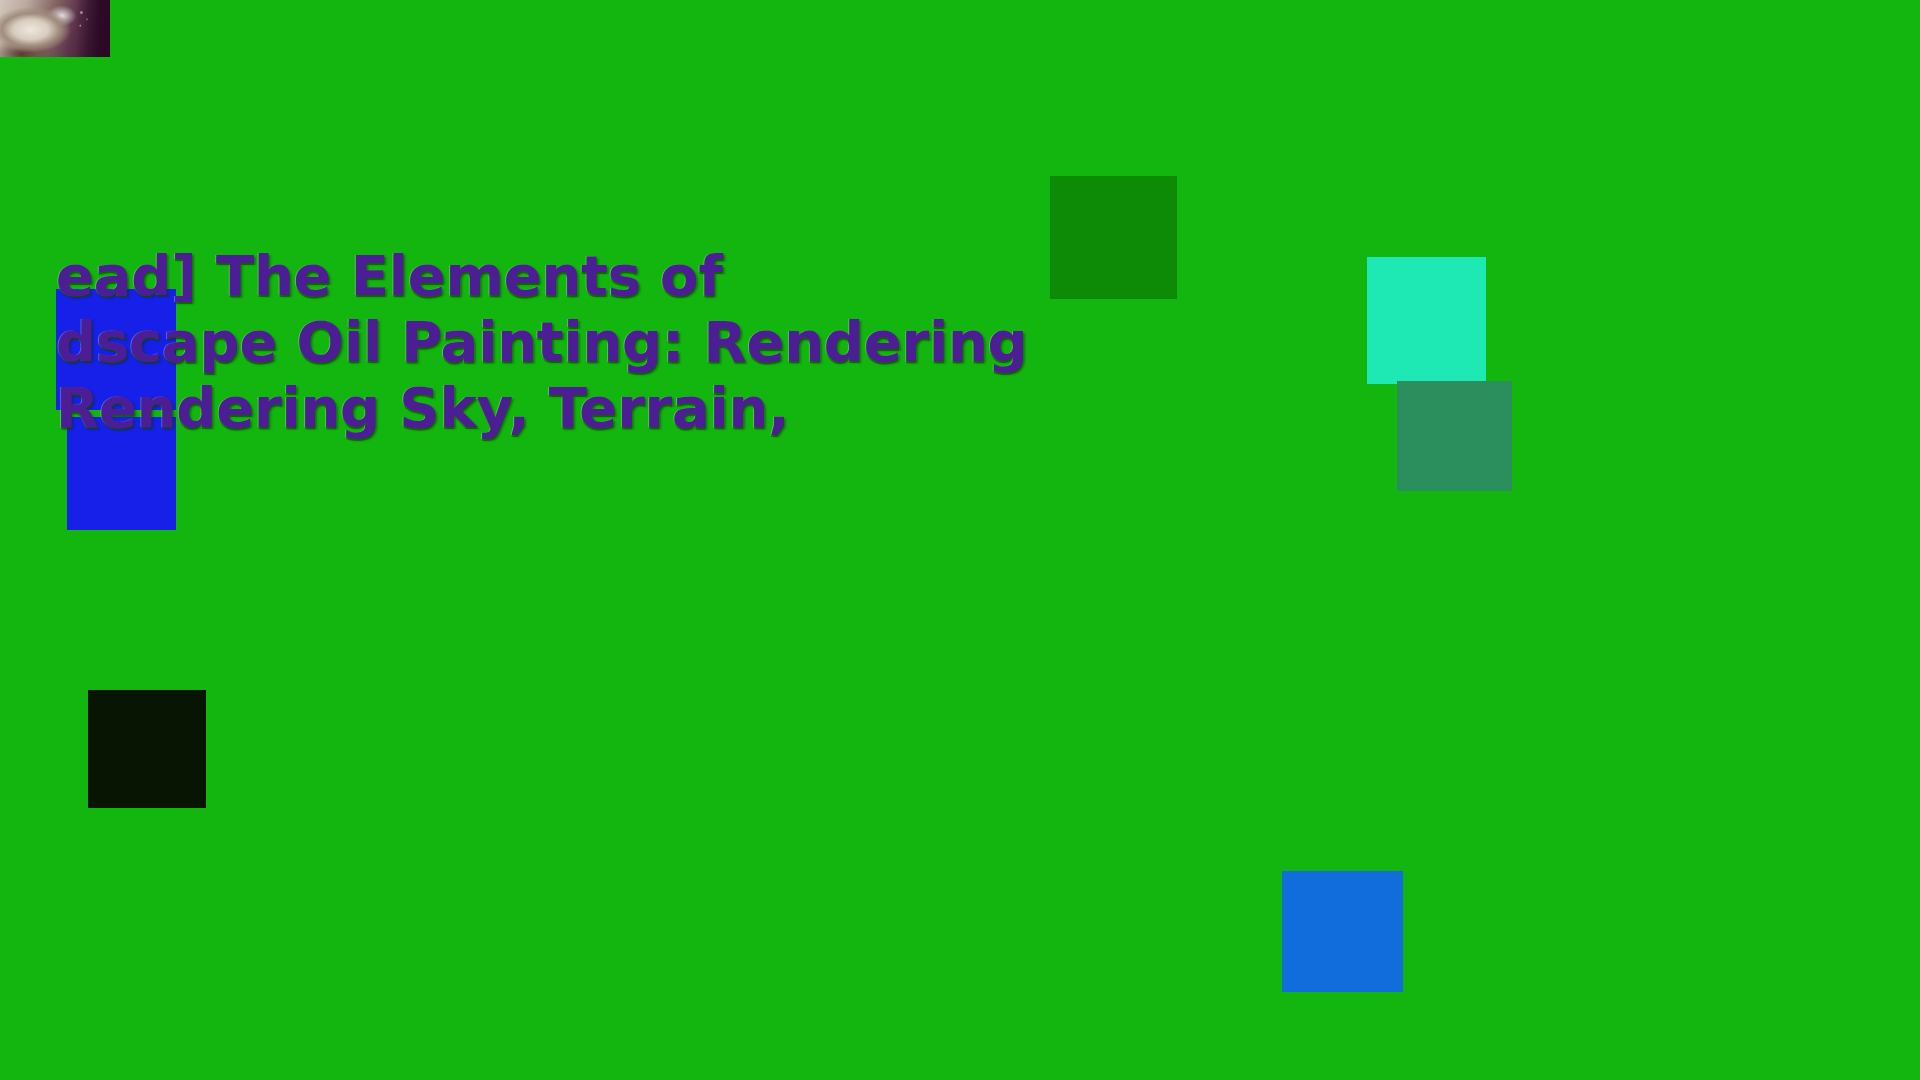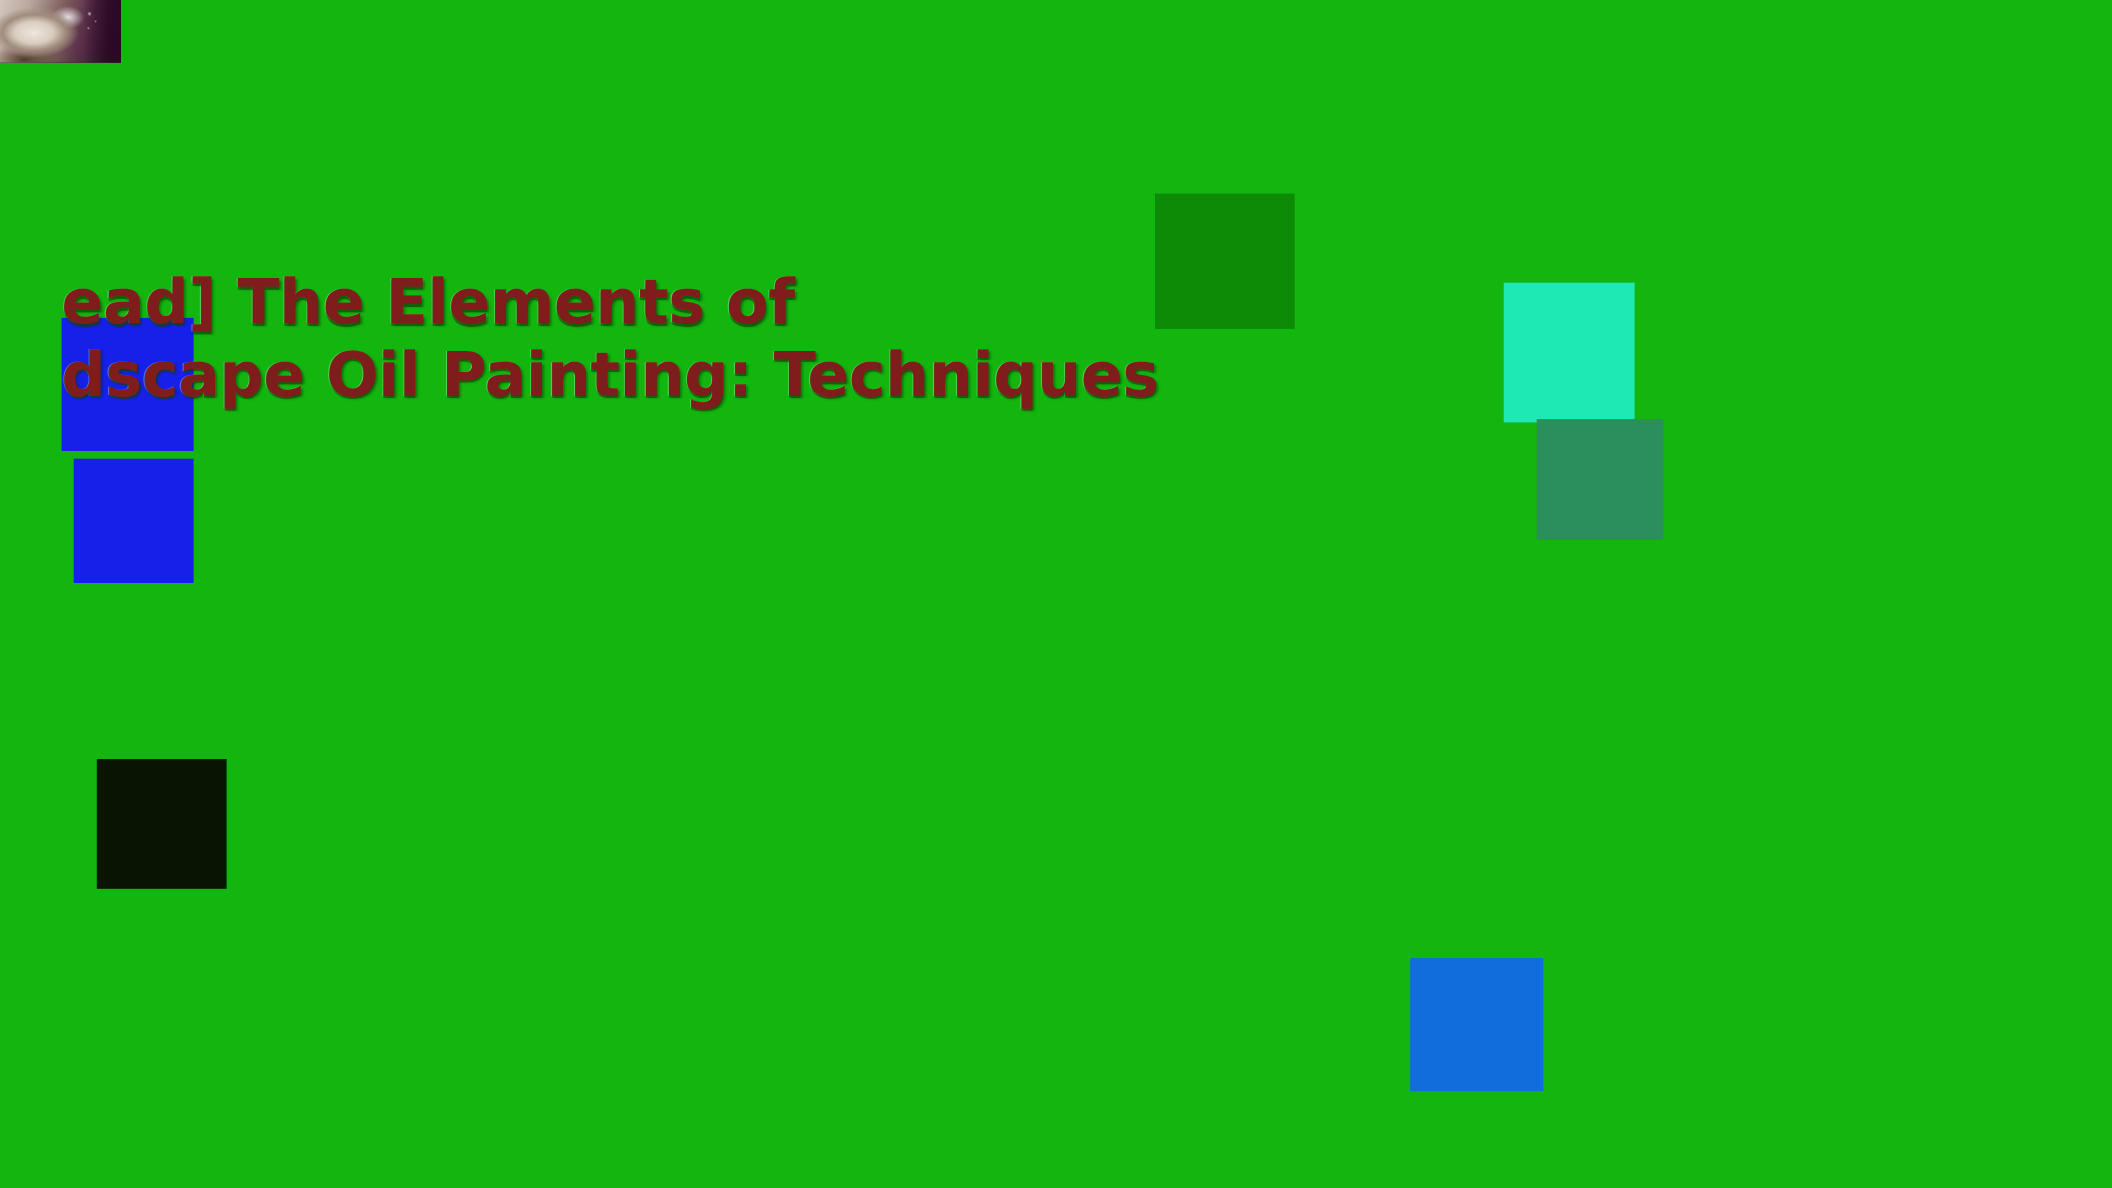--- a/index.html
+++ b/index.html
@@ -72,21 +72,21 @@
     position: absolute;
     left: 56px;
     top: 243px;
     width: 1030px;
   }
   #title-block .line {
     font-family: "DejaVu Sans", sans-serif;
     font-weight: bold;
     font-size: 56px;
     line-height: 66px;
-    color: #7f1d1d;
+    color: #4c1d95;
     white-space: nowrap;
     text-shadow:
       0 2px 0 rgba(20,70,10,0.55),
       2px 2px 2px rgba(10,50,5,0.45),
       -1px 0 0 rgba(200,240,190,0.35);
     letter-spacing: -0.2px;
   }
 </style>
 </head>
 <body>
@@ -101,16 +101,17 @@
   <div class="block blk-dark"></div>
   <div class="block blk-blue-br"></div>
 
   <div id="thumbnail">
     <div class="thumb-art"></div>
     <div class="thumb-dark-edge"></div>
   </div>
 
   <div id="title-block">
     <div class="line">ead] The Elements of</div>
-    <div class="line">dscape Oil Painting: Techniques</div>
+    <div class="line">dscape Oil Painting: Rendering</div>
+    <div class="line">Rendering Sky, Terrain,</div>
   </div>
 
 </div>
 
 </body></html>

